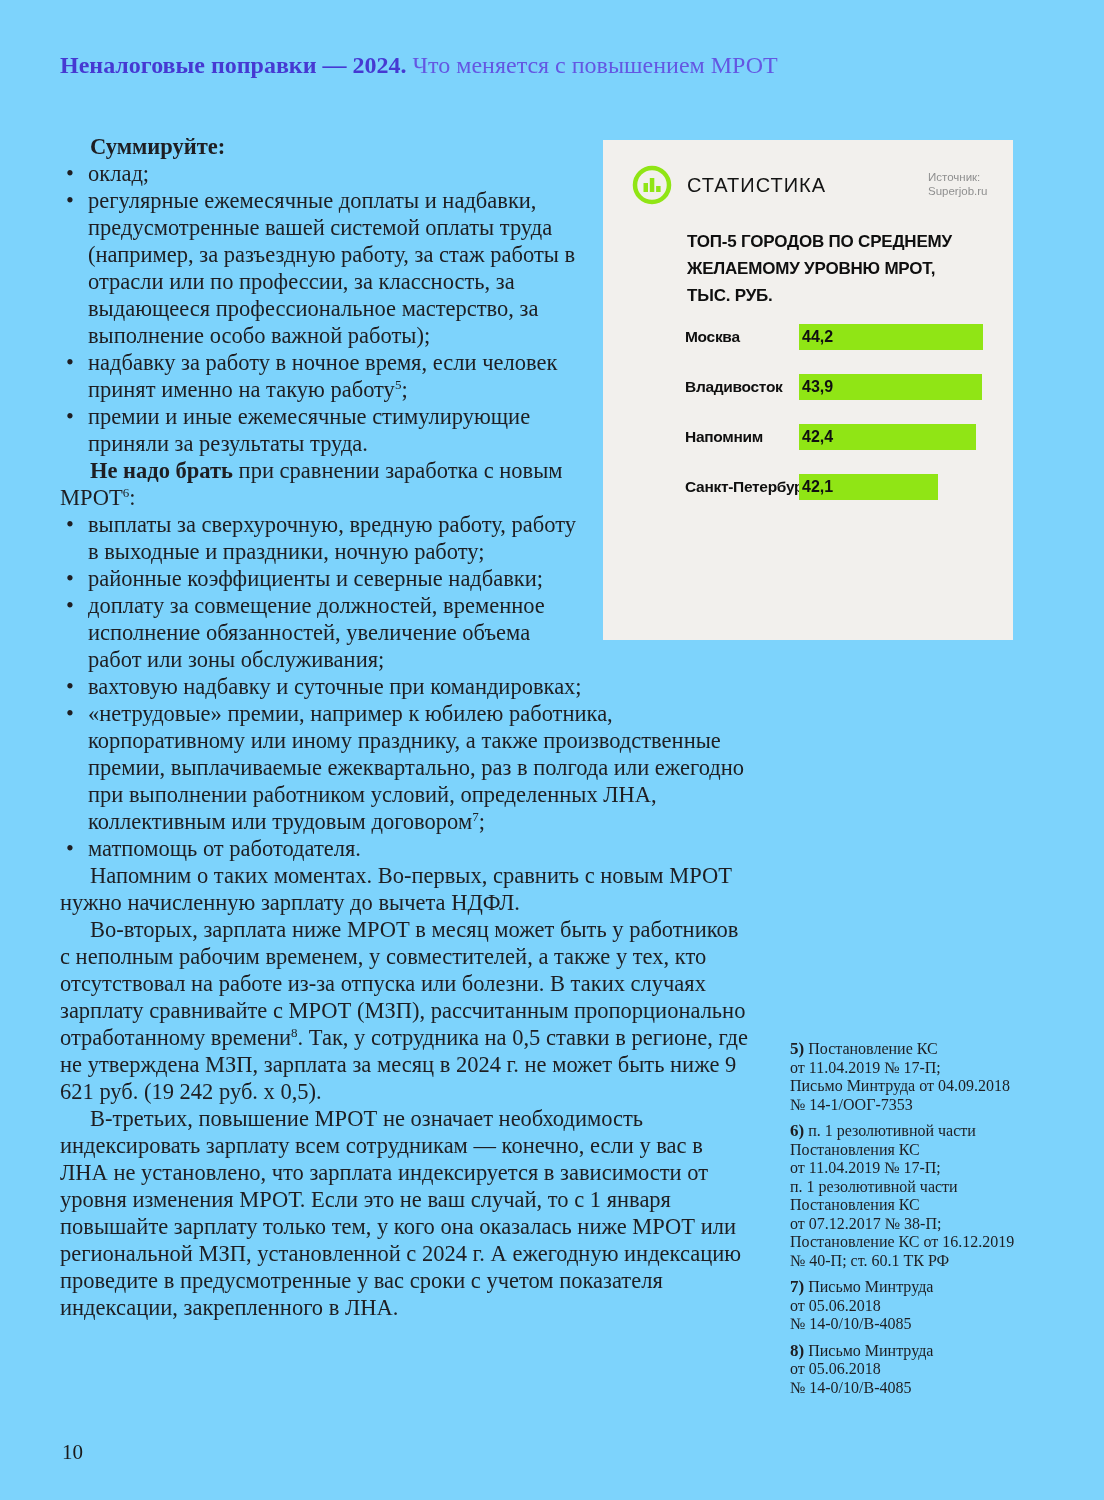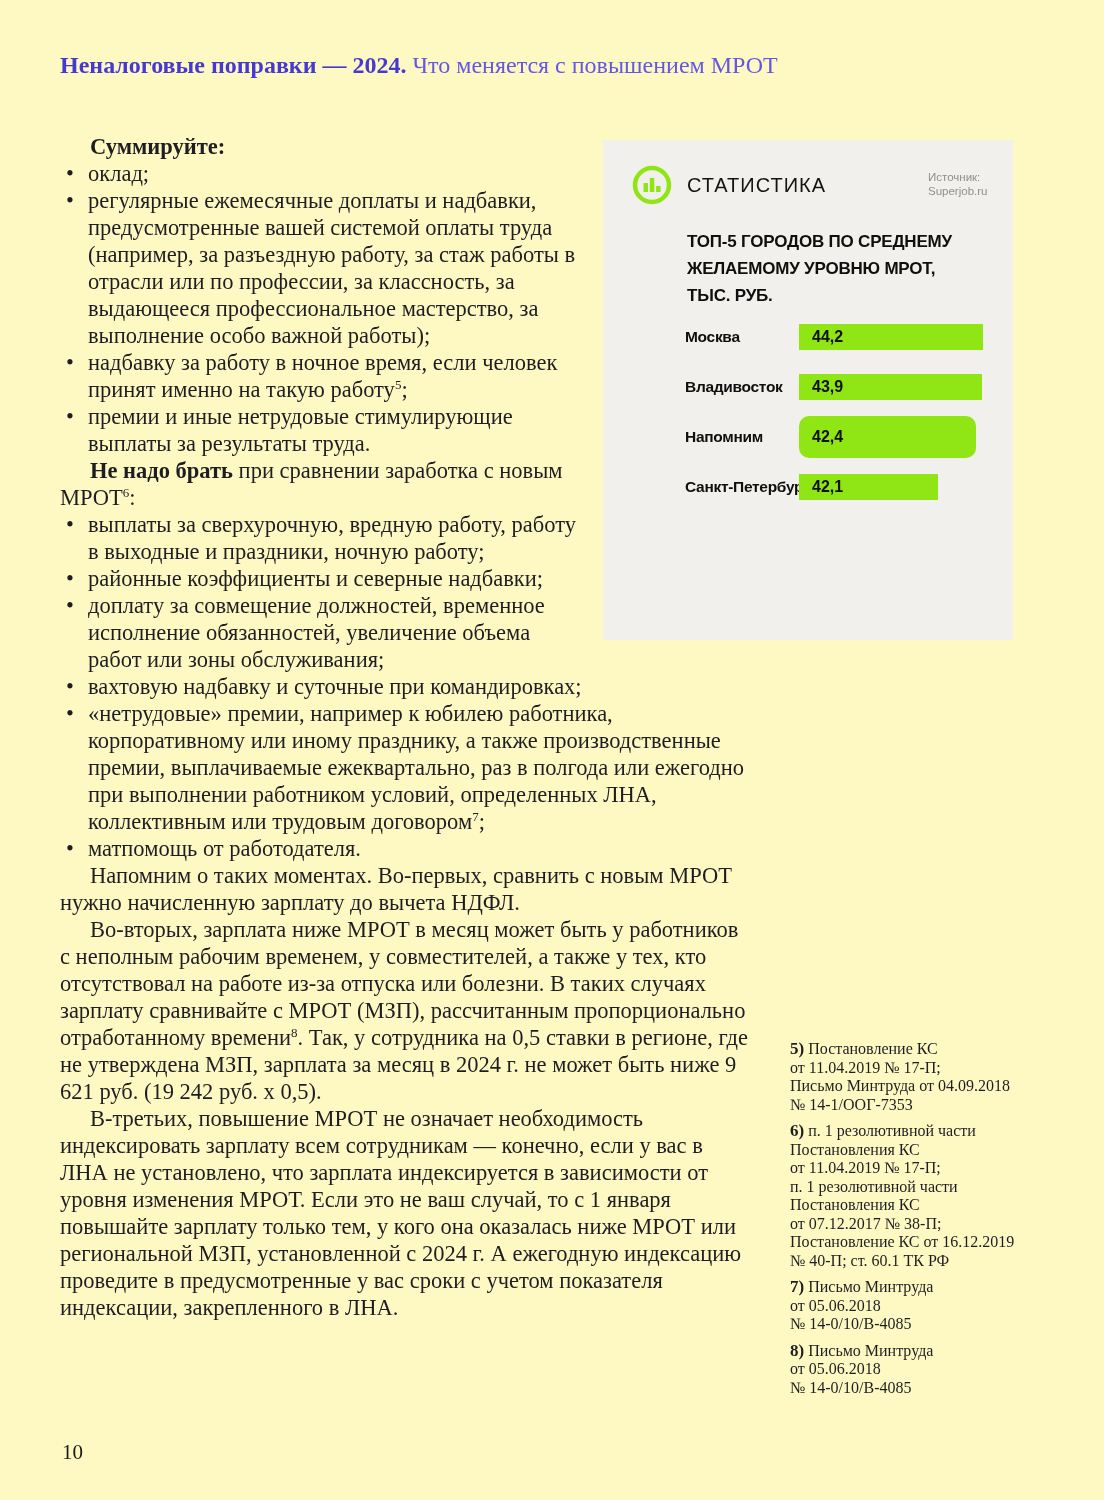--- a/index.html
+++ b/index.html
@@ -1,20 +1,20 @@
 <!DOCTYPE html>
 <html lang="ru"><head>
 <meta charset="utf-8">
 <style>
   html, body { margin: 0; padding: 0; background: #ffffff; }
   .page {
     position: relative;
     width: 1104px;
     height: 1500px;
-    background: #fef9c3;
+    background: #7dd3fc;
     overflow: hidden;
     font-family: "Liberation Serif", serif;
     color: #1e1e22;
   }
 
   
   .runhead {
     position: absolute;
     left: 60px; top: 50px;
     font-size: 24px;
@@ -80,21 +80,21 @@
   }
   .chart-rows { position: absolute; left: 82px; top: 172px; width: 312px; }
   .chart-row { display: flex; align-items: center; height: 50px; }
   .chart-label {
     width: 114px; flex: 0 0 114px;
     font-size: 15.5px; font-weight: 700;
     letter-spacing: -0.3px; white-space: nowrap;
   }
   .chart-bar { height: 26px; display: flex; align-items: center; }
   .chart-value {
-    padding-left: 13px;
+    padding-left: 3px;
     font-size: 16px; font-weight: 700; color: #101010;
   }
   .stats-note {
     position: absolute; left: 84px; top: 430px;
     width: 315px;
     font-size: 13.5px; line-height: 18.5px;
     color: #2e2e2e; white-space: pre-line;
   }
 
   
@@ -127,21 +127,21 @@
   </div>
 
   <div class="article">
     <div class="wrap-spacer"></div>
 
     <p class="para indent"><b class="lead">Суммируйте:</b></p>
 
     <div class="bullet"><span>оклад;</span></div>
     <div class="bullet"><span>регулярные ежемесячные доплаты и надбавки, предусмотренные вашей системой оплаты труда (например, за разъездную работу, за стаж работы в отрасли или по профессии, за классность, за выдающееся профессиональное мастерство, за выполнение особо важной работы);</span></div>
     <div class="bullet"><span>надбавку за работу в ночное время, если человек принят именно на такую работу</span><sup class="fnref">5</sup><span>;</span></div>
-    <div class="bullet"><span>премии и иные нетрудовые стимулирующие выплаты за результаты труда.</span></div>
+    <div class="bullet"><span>премии и иные ежемесячные стимулирующие приняли за результаты труда.</span></div>
 
     <p class="para indent"><b class="lead">Не надо брать</b><span> при сравнении заработка с новым МРОТ</span><sup class="fnref">6</sup><span>:</span></p>
 
     <div class="bullet"><span>выплаты за сверхурочную, вредную работу, работу в выходные и праздники, ночную работу;</span></div>
     <div class="bullet"><span>районные коэффициенты и северные надбавки;</span></div>
     <div class="bullet"><span>доплату за совмещение должностей, временное исполнение обязанностей, увеличение объема работ или зоны обслуживания;</span></div>
     <div class="bullet"><span>вахтовую надбавку и суточные при командировках;</span></div>
     <div class="bullet"><span>«нетрудовые» премии, например к юбилею работника, корпоративному или иному празднику, а также производственные премии, выплачиваемые ежеквартально, раз в полгода или ежегодно при выполнении работником условий, определенных ЛНА, коллективным или трудовым договором</span><sup class="fnref">7</sup><span>;</span></div>
     <div class="bullet"><span>матпомощь от работодателя.</span></div>
 
@@ -171,21 +171,21 @@
           </div>
         </div>
         <div class="chart-row">
           <div class="chart-label">Владивосток</div>
           <div class="chart-bar" style="width: 183px; height: 26px; background: rgb(144, 229, 21);">
             <span class="chart-value">43,9</span>
           </div>
         </div>
         <div class="chart-row">
           <div class="chart-label">Напомним</div>
-          <div class="chart-bar" style="width: 177px; height: 42px; background: rgb(144, 229, 21); border-radius: 10px;">
+          <div class="chart-bar" style="width: 177px; height: 26px; background: rgb(144, 229, 21);">
             <span class="chart-value">42,4</span>
           </div>
         </div>
         <div class="chart-row">
           <div class="chart-label">Санкт-Петербург</div>
           <div class="chart-bar" style="width: 139px; height: 26px; background: rgb(144, 229, 21);">
             <span class="chart-value">42,1</span>
           </div>
         </div>
       </div>

